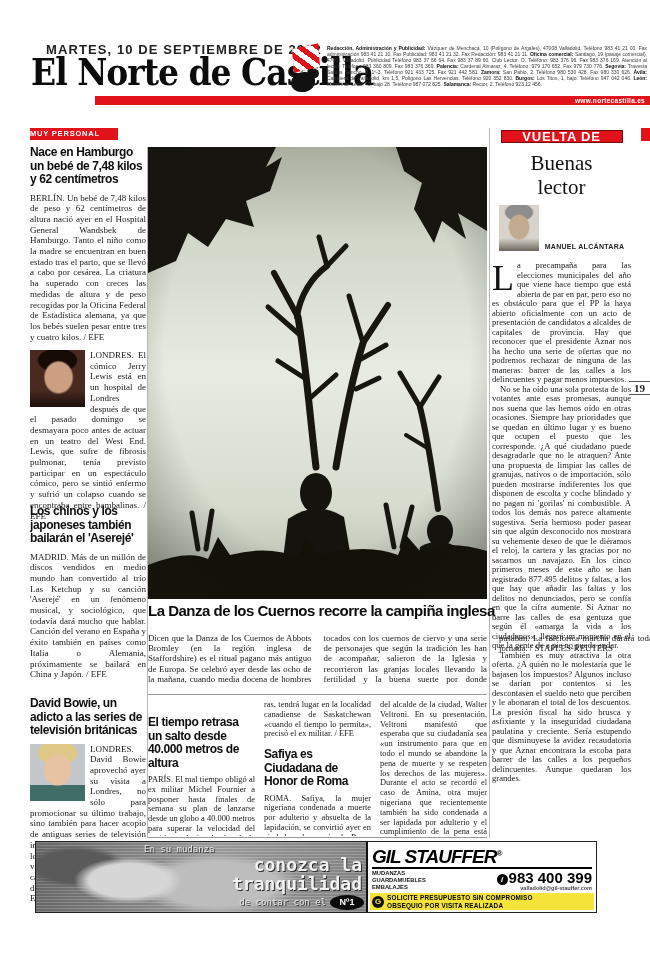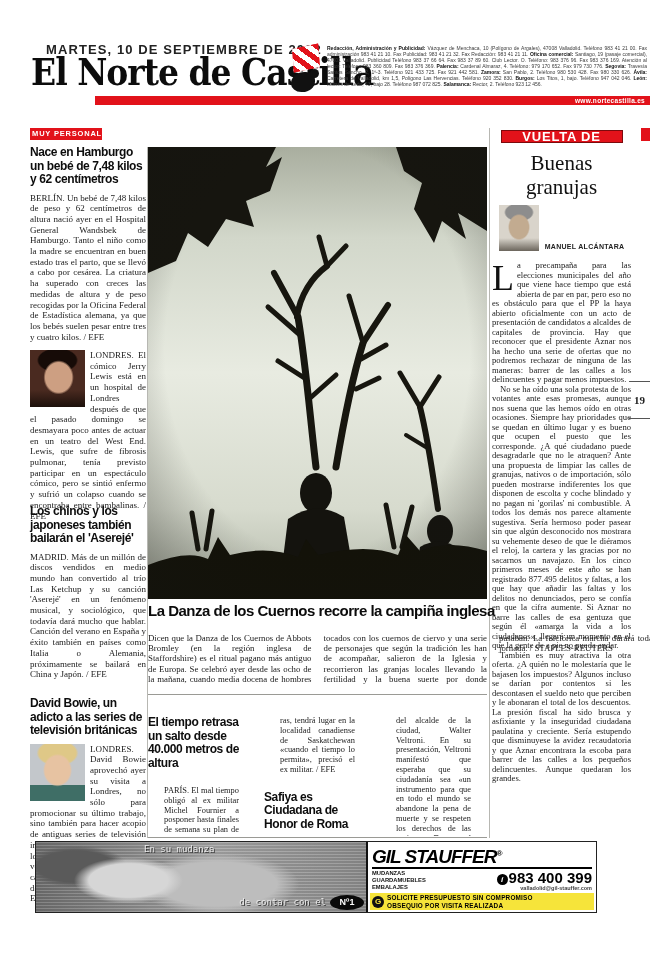--- a/index.html
+++ b/index.html
@@ -13,21 +13,21 @@
     background:
       repeating-linear-gradient(45deg,#e2121a 0 5px,#ffffff 5px 10px),
       #e2121a;}
   .logo .glyph{position:absolute;left:0;top:26px;width:24px;height:20px;background:#111;border-radius:60% 40% 55% 45%;}
   .logo .glyph:after{content:"";position:absolute;right:-4px;top:-3px;width:9px;height:9px;background:#111;border-radius:50%;}
   .contact{position:absolute;left:327px;top:40px;width:320px;height:52px;font-family:"Liberation Sans",sans-serif;font-size:5px;line-height:6px;color:#3a3a3a;text-align:justify;overflow:hidden;}
   .contact b{color:#111;}
   .redbar{position:absolute;left:95px;top:96px;width:555px;height:9px;background:#e2121a;}
   .redbar .url{position:absolute;right:5px;top:1px;font-family:"Liberation Sans",sans-serif;font-size:6.5px;font-weight:bold;color:#ffffff;letter-spacing:.3px;}
   
-  .muy-personal{position:absolute;left:30px;top:128px;width:72px;height:12px;background:#e2121a;color:#fff;font-family:"Liberation Sans",sans-serif;font-size:7.5px;font-weight:bold;letter-spacing:.8px;text-align:right;line-height:12px;}
+  .muy-personal{position:absolute;left:30px;top:128px;width:88px;height:12px;background:#e2121a;color:#fff;font-family:"Liberation Sans",sans-serif;font-size:7.5px;font-weight:bold;letter-spacing:.8px;text-align:left;line-height:12px;}
   .edge-red{position:absolute;left:641px;top:128px;width:9px;height:13px;background:#e2121a;}
   
   .vline{position:absolute;width:1px;background:#b7b7b2;}
   .hline{position:absolute;height:1px;background:#9a9a95;}
   
   .leftcol{position:absolute;left:30px;width:116px;}
   .art-head{font-family:"Liberation Sans",sans-serif;font-weight:bold;font-size:12px;line-height:13.5px;letter-spacing:-.4px;color:#0d0d0d;margin:0 0 6px 0;}
   .art-body{font-size:9px;line-height:10.7px;text-align:justify;margin:0;hyphens:auto;}
   .headshot{float:left;width:55px;height:57px;margin:0 5px 2px 0;}
   .photo-jerry{background-color:#2e1812;background-image:
@@ -39,38 +39,38 @@
      radial-gradient(ellipse 56% 34% at 50% 16%,#dfc887 0 60%,rgba(0,0,0,0) 68%),
      linear-gradient(180deg,#c3c7cb 0 72%,#3f6e66 72% 100%);}
   
   .feature-photo{position:absolute;left:148px;top:147px;width:339px;height:452px;}
   .caption-head{position:absolute;left:148px;top:602px;width:339px;font-family:"Liberation Sans",sans-serif;font-weight:bold;font-size:15px;letter-spacing:-.5px;color:#0b0b0b;white-space:nowrap;}
   .caption-text{position:absolute;left:148px;top:624px;width:339px;height:54px;column-count:2;column-gap:12px;font-size:8.8px;line-height:10.3px;text-align:justify;hyphens:auto;}
   
   .midsec{position:absolute;left:148px;top:700px;width:339px;height:136px;display:flex;gap:9px;overflow:hidden;}
   .midsec .col{width:107px;overflow:hidden;}
   .mid-head{font-family:"Liberation Sans",sans-serif;font-weight:bold;font-size:12px;line-height:13.5px;letter-spacing:-.4px;margin:16px 0 5px 0;color:#0d0d0d;}
-  .mid-body{font-size:8.4px;line-height:9.8px;text-align:justify;margin:16px;hyphens:auto;}
+  .mid-body{font-size:8.4px;line-height:9.8px;text-align:justify;margin:0;hyphens:auto;}
   .mid-body + .mid-head{margin-top:9px;}
   
   .opinion{position:absolute;left:492px;top:130px;width:139px;}
   .kicker{width:120px;margin:0 auto;background:#e2121a;border:1px solid #7c0a0d;color:#fff;font-family:"Liberation Sans",sans-serif;font-size:13px;font-weight:bold;letter-spacing:.8px;text-align:center;line-height:11px;height:11px;}
   .op-title{margin:8px auto 6px auto;width:100px;text-align:center;font-family:"Liberation Serif",serif;font-size:21px;line-height:24px;color:#111;}
   .op-author{display:flex;align-items:flex-end;justify-content:center;gap:6px;margin-bottom:10px;}
   .photo-alcantara{width:40px;height:46px;background-color:#cfc9bf;background-image:
      radial-gradient(ellipse 46% 48% at 50% 48%,#c2ab90 0 52%,rgba(0,0,0,0) 60%),
      radial-gradient(ellipse 55% 30% at 50% 16%,#8d8d8d 0 60%,rgba(0,0,0,0) 68%),
      linear-gradient(180deg,#d9d4cb 0 72%,#6b655c 100%);}
   .op-name{font-family:"Liberation Sans",sans-serif;font-size:7px;font-weight:bold;line-height:8.5px;color:#222;letter-spacing:.3px;}
   .op-text{height:578px;overflow:hidden;font-size:8.6px;line-height:9.5px;text-align:justify;hyphens:auto;}
   .op-text p{margin:0;text-indent:8px;}
   .op-text p.first{text-indent:0;}
   .dropcap{float:left;font-family:"Liberation Serif",serif;font-size:36px;line-height:30px;padding:2px 3px 0 0;color:#111;}
   
-  .folio{position:absolute;left:629px;top:381px;width:21px;text-align:center;font-family:"Liberation Serif",serif;font-size:11px;font-weight:bold;color:#222;border-top:1px solid #555;border-bottom:1px solid #555;padding:12px 0;}
+  .folio{position:absolute;left:629px;top:381px;width:21px;text-align:center;font-family:"Liberation Serif",serif;font-size:11px;font-weight:bold;color:#222;border-top:1px solid #555;border-bottom:1px solid #555;padding:0 0;}
   
   .ad{position:absolute;left:35px;top:841px;width:560px;height:70px;display:flex;border:1px solid #222;background:#909090;}
   .ad-photo{position:relative;width:330px;height:100%;overflow:hidden;background-color:#8e8e8e;background-image:
      radial-gradient(ellipse 30% 60% at 28% 55%,#d6d6d6 0 40%,rgba(0,0,0,0) 55%),
      radial-gradient(ellipse 26% 50% at 12% 35%,#5a5a5a 0 45%,rgba(0,0,0,0) 60%),
      radial-gradient(ellipse 40% 70% at 55% 60%,#bdbdbd 0 45%,rgba(0,0,0,0) 62%),
      repeating-linear-gradient(0deg,rgba(255,255,255,.14) 0 1px,rgba(0,0,0,.08) 1px 3px),
      linear-gradient(90deg,#6f6f6f,#a5a5a5 55%,#8c8c8c);}
   .ad-photo .l1{position:absolute;left:108px;top:2px;font-family:"DejaVu Sans Mono",monospace;font-size:9px;color:#e9e9e9;text-shadow:1px 1px 0 #333;}
   .ad-photo .l2{position:absolute;right:4px;top:13px;font-family:"DejaVu Sans Mono",monospace;font-size:18px;font-weight:bold;color:#f2f2f2;text-shadow:1px 1px 0 #2c2c2c;line-height:19px;text-align:right;white-space:pre-line;}
@@ -215,35 +215,37 @@
       <h3 class="mid-head">Safiya es Ciudadana de Honor de Roma</h3>
       <p class="mid-body">ROMA. Safiya, la mujer nigeriana condenada a muerte por adulterio y absuelta de la lapidación, se convirtió ayer en ciudadana honoraria de Roma de la mano</p>
     </div>
     <div class="col">
       <p class="mid-body">del alcalde de la ciudad, Walter Veltroni. En su presentación, Veltroni manifestó que esperaba que su ciudadanía sea «un instrumento para que en todo el mundo se abandone la pena de muerte y se respeten los derechos de las mujeres». Durante el acto se recordó el caso de Amina, otra mujer nigeriana que recientemente también ha sido condenada a ser lapidada por adulterio y el cumplimiento de la pena está en suspenso mientras cría a su hijo. / EFE</p>
     </div>
   </div>
 
   <div class="opinion">
     <div class="kicker">VUELTA DE HOJA</div>
-    <div class="op-title">Buenas granujas</div>
+    <div class="op-title">Buenas lector</div>
     <div class="op-author">
       <div class="photo-alcantara"></div>
       <div class="op-name">MANUEL ALCÁNTARA</div>
     </div>
     <div class="op-text">
       <p class="first"><span class="dropcap">L</span><span>a precampaña para las elecciones municipales del año que viene hace tiempo que está abierta de par en par, pero eso no es obstáculo para que el PP la haya abierto oficialmente con un acto de presentación de candidatos a alcaldes de capitales de provincia. Hay que reconocer que el presidente Aznar nos ha hecho una serie de ofertas que no podremos rechazar de ninguna de las maneras: barrer de las calles a los delincuentes y pagar menos impuestos.</span></p>
       <p>No se ha oído una sola protesta de los votantes ante esas promesas, aunque nos suena que las hemos oído en otras ocasiones. Siempre hay prioridades que se quedan en último lugar y es bueno que ocupen el puesto que les corresponde. ¿A qué ciudadano puede desagradarle que no le atraquen? Ante una propuesta de limpiar las calles de granujas, nativos o de importación, sólo pueden mostrarse indiferentes los que disponen de escolta y coche blindado y no pagan ni 'gorilas' ni combustible. A todos los demás nos parece altamente sugestiva. Sería hermoso poder pasear sin que algún desconocido nos mostrara su vehemente deseo de que le diéramos el reloj, la cartera y las gracias por no sacarnos un navajazo. En los cinco primeros meses de este año se han registrado 877.495 delitos y faltas, a los que hay que añadir las faltas y los delitos no denunciados, pero se confía en que la cifra aumente. Si Aznar no barre las calles de esa gentuza que según él «amarga la vida a los ciudadanos», llegará un momento en el que la gente de a pie no pueda andar.</p>
       <p>También es muy atractiva la otra oferta. ¿A quién no le molestaría que le bajasen los impuestos? Algunos incluso se darían por contentos si les descontasen el sueldo neto que perciben y le abonaran el total de los descuentos. La presión fiscal ha sido brusca y asfixiante y la inseguridad ciudadana paulatina y creciente. Sería estupendo que disminuyese la avidez recaudatoria y que Aznar encontrara la escoba para barrer de las calles a los pequeños delincuentes. Aunque quedaran los grandes.</p>
     </div>
   </div>
 
   <div class="ad">
     <div class="ad-photo">
       <div class="l1">En su mudanza</div>
+      <div class="l2">conozca la
+tranquilidad</div>
       <div class="l4">de contar con el</div>
       <div class="ad-badge">Nº1</div>
     </div>
     <div class="ad-box">
       <div class="ad-brand"><span>GIL STAUFFER</span><sup>®</sup></div>
       <div class="ad-mid">
         <div class="ad-services">
           <div>MUDANZAS</div>
           <div>GUARDAMUEBLES</div>
           <div>EMBALAJES</div>

